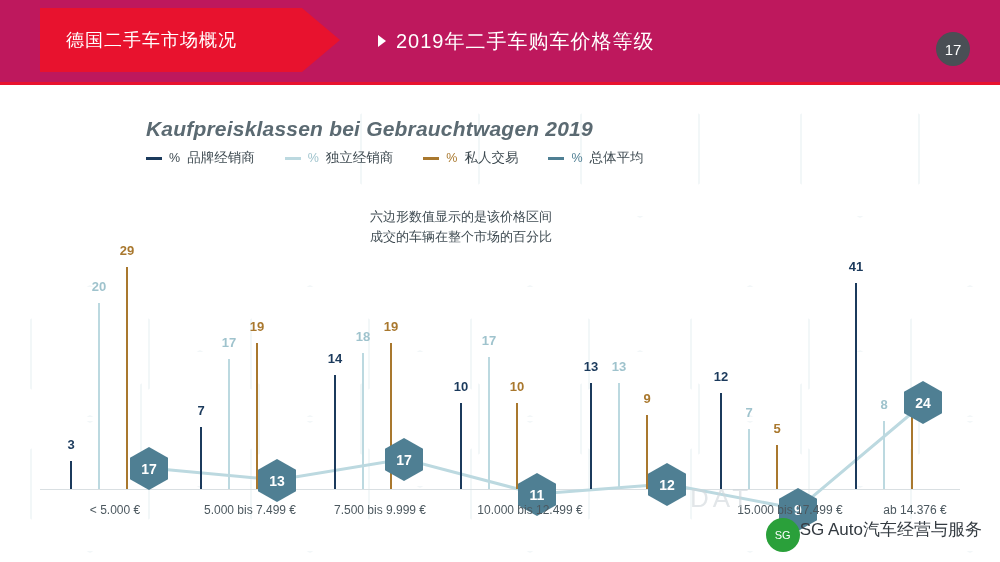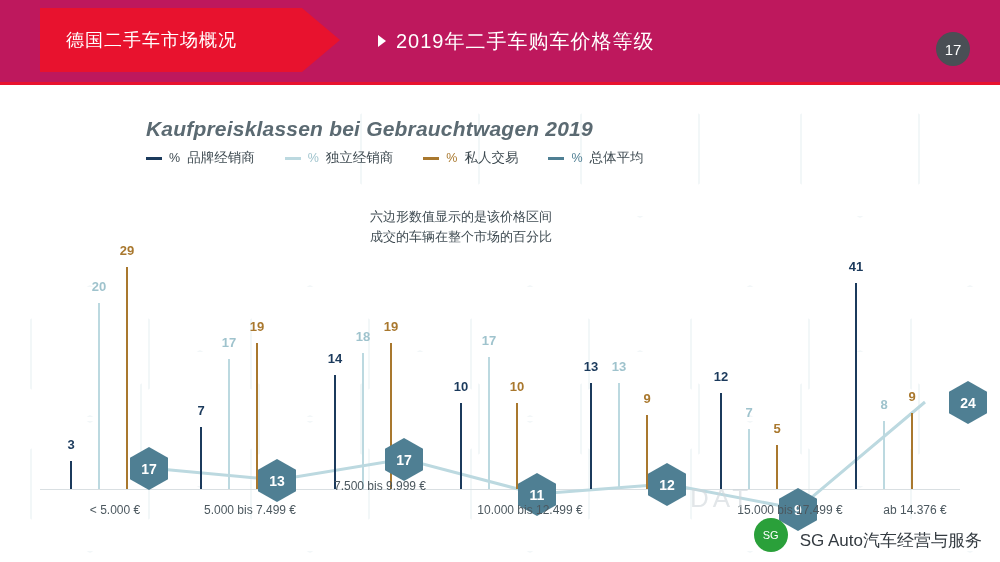--- a/index.html
+++ b/index.html
@@ -108,21 +108,21 @@
     position:absolute; width:38px; height:43px;
     clip-path: polygon(50% 0%, 100% 25%, 100% 75%, 50% 100%, 0% 75%, 0% 25%);
     background:#4f7f93;
     color:#ffffff; font-size:14px; font-weight:bold;
     display:flex; align-items:center; justify-content:center;
   }
 
   
   .footer-wm {
     position:absolute; right:18px; bottom:10px;
-    display:flex; align-items:flex-end; gap:12px;
+    display:flex; align-items:flex-start; gap:0;
     color:#333a40; font-size:17px;
   }
   .wm-logo {
     width:34px; height:34px; border-radius:50%;
     background:#2aa03a; color:#fff; font-size:11px;
     display:flex; align-items:center; justify-content:center;
   }
   .wm-dat {
     position:absolute; left:690px; bottom:48px;
     color:#cfd6da; font-size:26px; letter-spacing:4px; opacity:0.6;
@@ -232,21 +232,21 @@
     <div class="bar" style="left:334px; top:290px; height:114px; background:#1b3a5c;"></div>
     <div class="bar-val" style="left:322px; top:266px; width:26px; color:#1b3a5c;">14</div>
 
     <div class="bar" style="left:362px; top:268px; height:136px; background:#bcd9e0;"></div>
     <div class="bar-val" style="left:350px; top:244px; width:26px; color:#9fc3cd;">18</div>
 
     <div class="bar" style="left:390px; top:258px; height:146px; background:#a9782e;"></div>
     <div class="bar-val" style="left:378px; top:234px; width:26px; color:#a9782e;">19</div>
 
     <div class="hex" style="left:385px; top:353px;">17</div>
-    <div class="cat-label" style="left:300px; top:394px; width:160px;">7.500 bis 9.999 €</div>
+    <div class="cat-label" style="left:300px; top:418px; width:160px;">7.500 bis 9.999 €</div>
 
     <div class="bar" style="left:460px; top:318px; height:86px;  background:#1b3a5c;"></div>
     <div class="bar-val" style="left:448px; top:294px; width:26px; color:#1b3a5c;">10</div>
 
     <div class="bar" style="left:488px; top:272px; height:132px; background:#bcd9e0;"></div>
     <div class="bar-val" style="left:476px; top:248px; width:26px; color:#9fc3cd;">17</div>
 
     <div class="bar" style="left:516px; top:318px; height:86px;  background:#a9782e;"></div>
     <div class="bar-val" style="left:504px; top:294px; width:26px; color:#a9782e;">10</div>
 
@@ -278,21 +278,21 @@
 
     <div class="bar" style="left:855px; top:198px; height:206px; background:#1b3a5c;"></div>
     <div class="bar-val" style="left:843px; top:174px; width:26px; color:#1b3a5c;text-align:center;">41</div>
 
     <div class="bar" style="left:883px; top:336px; height:68px;  background:#bcd9e0;"></div>
     <div class="bar-val" style="left:871px; top:312px; width:26px; color:#9fc3cd;">8</div>
 
     <div class="bar" style="left:911px; top:328px; height:76px;  background:#a9782e;"></div>
     <div class="bar-val" style="left:899px; top:304px; width:26px; color:#a9782e;">9</div>
 
-    <div class="hex" style="left:949px; top:296px;">24</div>
+    <div class="hex" style="left:904px; top:296px;">24</div>
     <div class="cat-label" style="left:840px; top:418px; width:150px;">ab 14.376 €</div>
 
   </div>
 
   <div class="wm-dat">DAT</div>
 
   <div class="footer-wm">
     <span class="wm-logo">SG</span>
     <span>SG Auto汽车经营与服务</span>
   </div>

